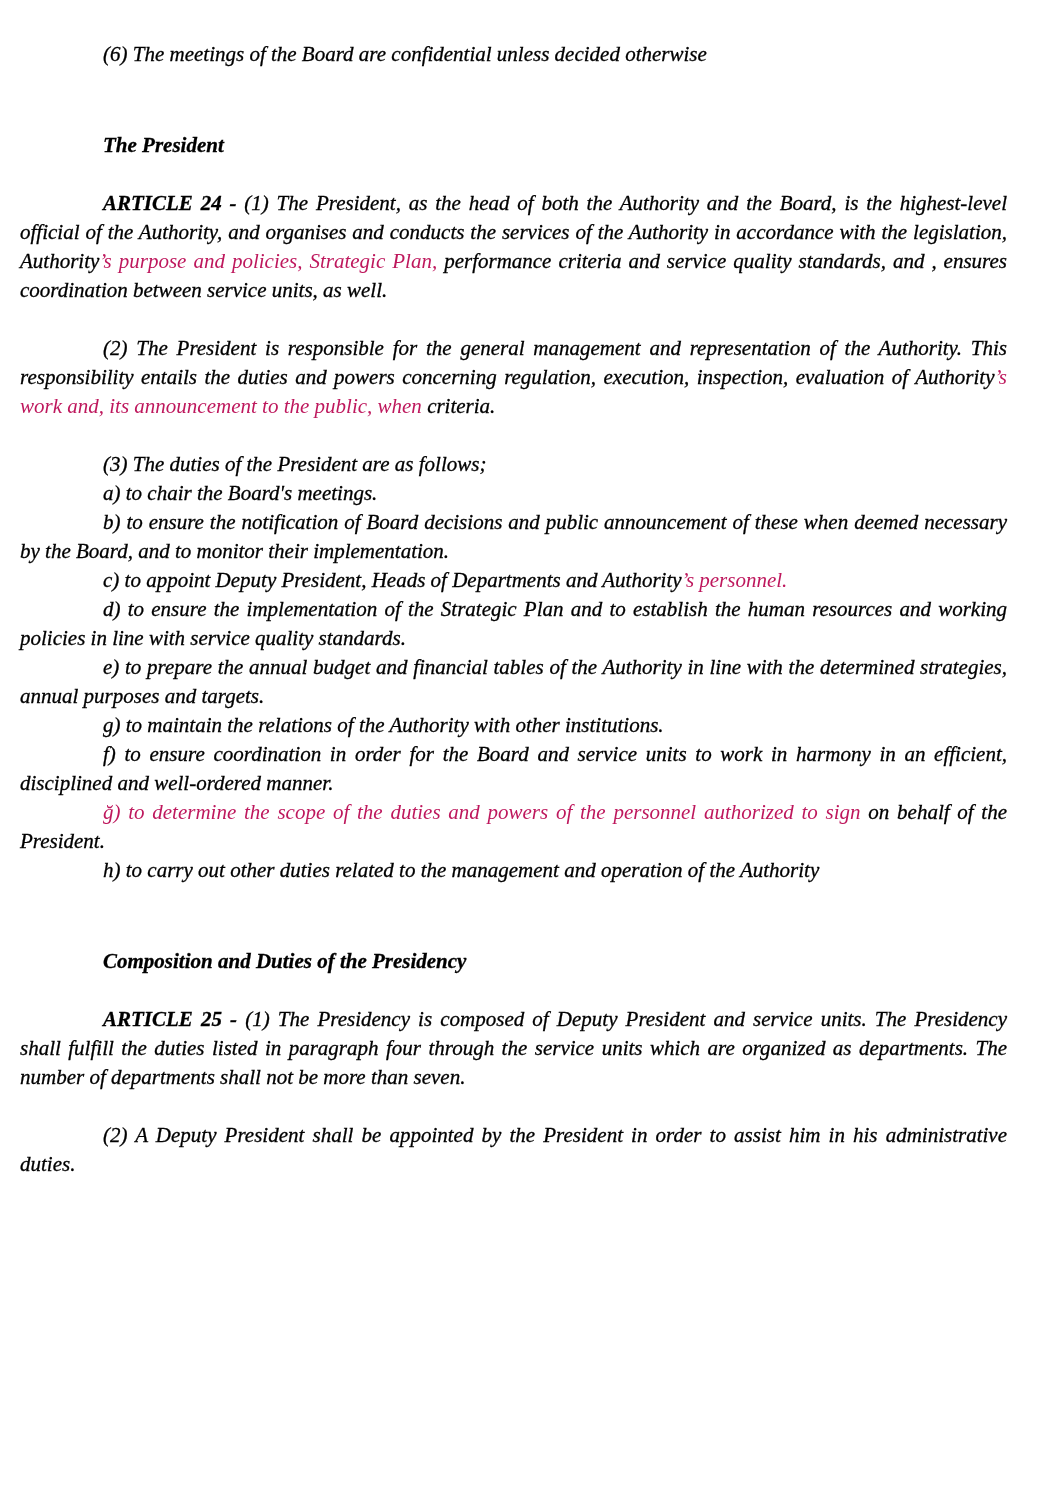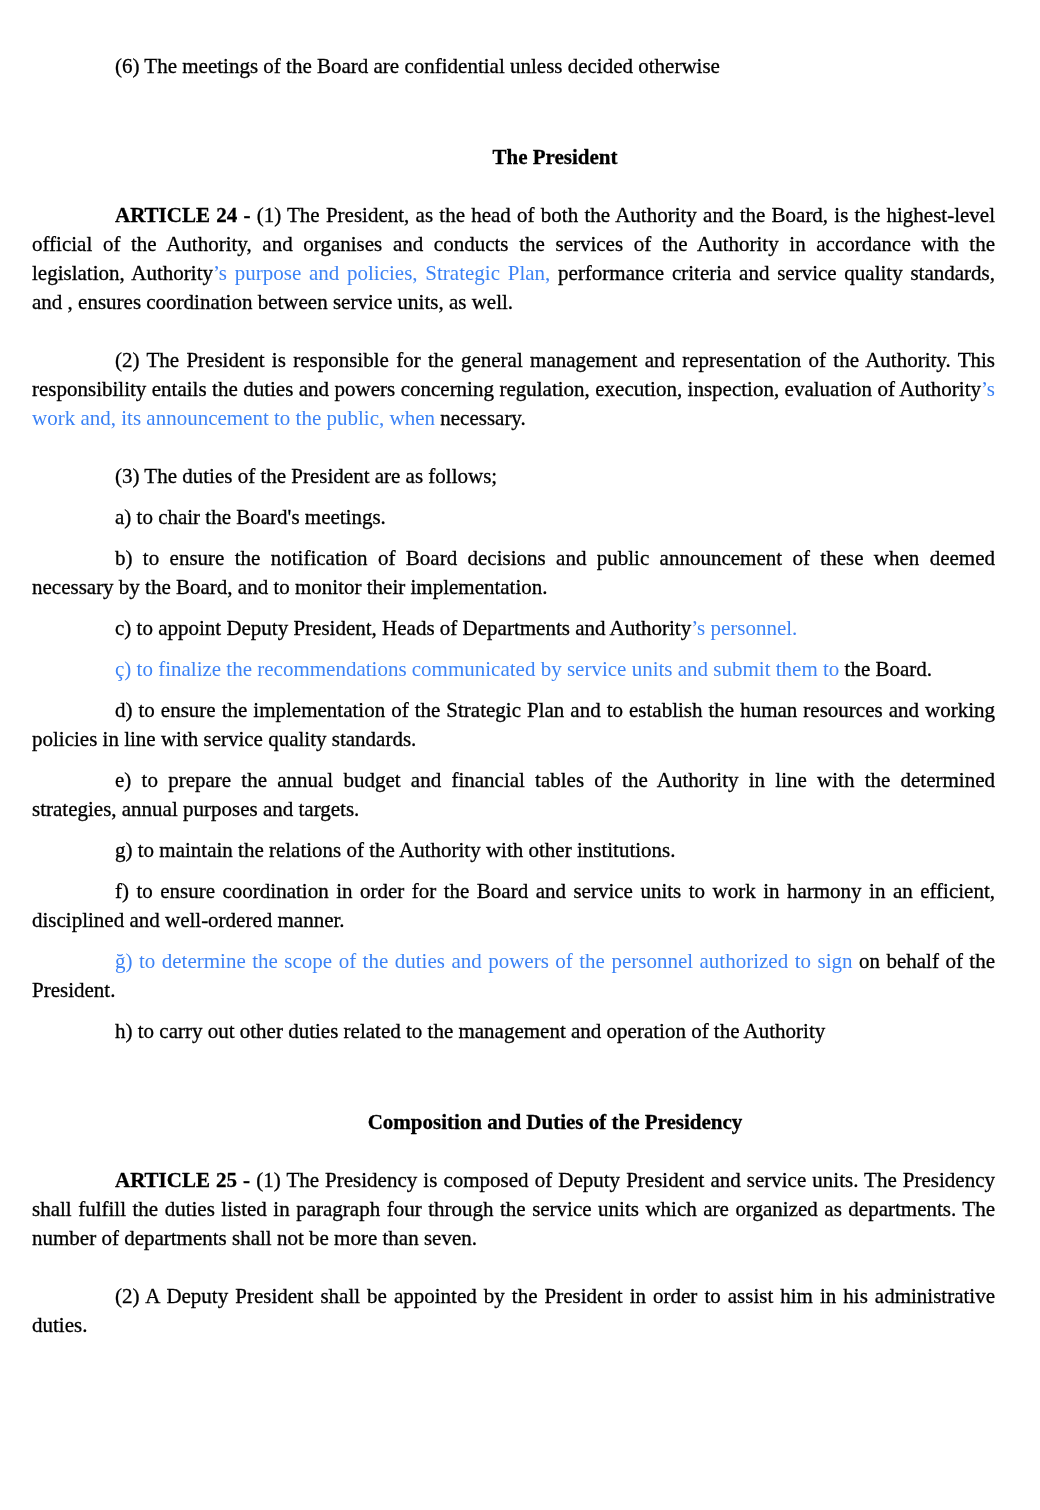--- a/index.html
+++ b/index.html
@@ -10,54 +10,54 @@
     height: 1510px;
     background: #ffffff;
     color: #000000;
     padding: 40px 33px 30px 20px;
     font-family: "Liberation Serif", "DejaVu Serif", serif;
     font-size: 21px;
     line-height: 29px;
     overflow: hidden;
   }
   .page p {
-    margin: 12px;
+    margin: 0;
     text-align: justify;
     text-indent: 83px;
+    font-style: italic;
     -webkit-text-stroke: 0.3px #000;
   }
   p.sp  { margin-top: 29px; }   
   p.sp2 { margin-top: 62px; }   
-  p.heading { font-weight: bold; text-align: center; }
+  p.heading { font-weight: bold; text-align: left; }
   .article-label { font-weight: bold; }
-  .run.alt { -webkit-text-stroke: 0; color: #3b82f6; }
+  .run.alt { -webkit-text-stroke: 0; color: #be185d; }
 </style>
 </head>
 <body>
 
 <div class="page">
 
   <p>(6) The meetings of the Board are confidential unless decided otherwise</p>
 
 
   <p class="heading sp2">The President</p>
 
   <p class="sp"><b class="article-label">ARTICLE 24 - </b><span><span class="run normal">(1) The President, as the head of both the Authority and the Board, is the highest-level official of the Authority, and organises and conducts the services of the Authority in accordance with the legislation, Authority</span><span class="run alt">’s purpose and policies, Strategic Plan,</span><span class="run normal"> performance criteria and service quality standards, and , ensures coordination between service units, as well.</span></span></p>
 
-  <p class="sp"><span class="run normal">(2) The President is responsible for the general management and representation of the Authority. This responsibility entails the duties and powers concerning regulation, execution, inspection, evaluation of Authority</span><span class="run alt">’s work and, its announcement to the public, when</span><span class="run normal"> necessary.</span></p>
+  <p class="sp"><span class="run normal">(2) The President is responsible for the general management and representation of the Authority. This responsibility entails the duties and powers concerning regulation, execution, inspection, evaluation of Authority</span><span class="run alt">’s work and, its announcement to the public, when</span><span class="run normal"> criteria.</span></p>
 
   <p class="sp">(3) The duties of the President are as follows;</p>
 
   <p>a) to chair the Board's meetings.</p>
 
   <p>b) to ensure the notification of Board decisions and public announcement of these when deemed necessary by the Board, and to monitor their implementation.</p>
 
   <p><span class="run normal">c) to appoint Deputy President, Heads of Departments and Authority</span><span class="run alt">’s personnel.</span></p>
 
-  <p><span class="run alt">ç) to finalize the recommendations communicated by service units and submit them to </span><span class="run normal">the Board.</span></p>
 
   <p>d) to ensure  the implementation of the Strategic Plan and to establish the human resources and working policies in line with service quality standards.</p>
 
   <p>e) to prepare the annual budget and financial tables of the Authority in line with the determined strategies, annual purposes and targets.</p>
 
   <p>g) to maintain the relations of the Authority with other institutions.</p>
 
   <p>f) to ensure coordination in order for the Board and service units to work in harmony in an efficient, disciplined and well-ordered manner.</p>
 
   <p><span class="run alt">ğ) to determine the scope of the duties and powers  of the personnel  authorized to sign </span><span class="run normal">on behalf of the President.</span></p>

